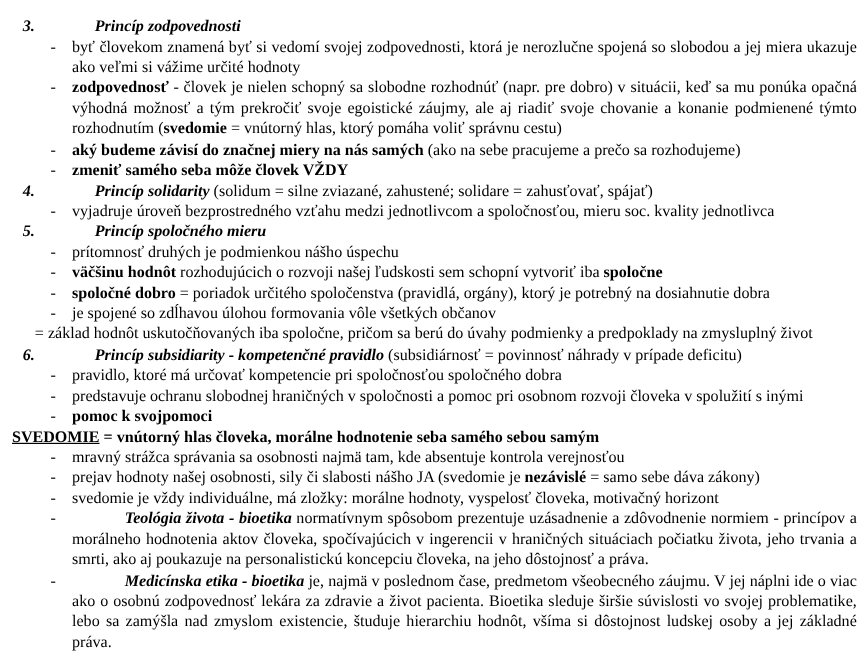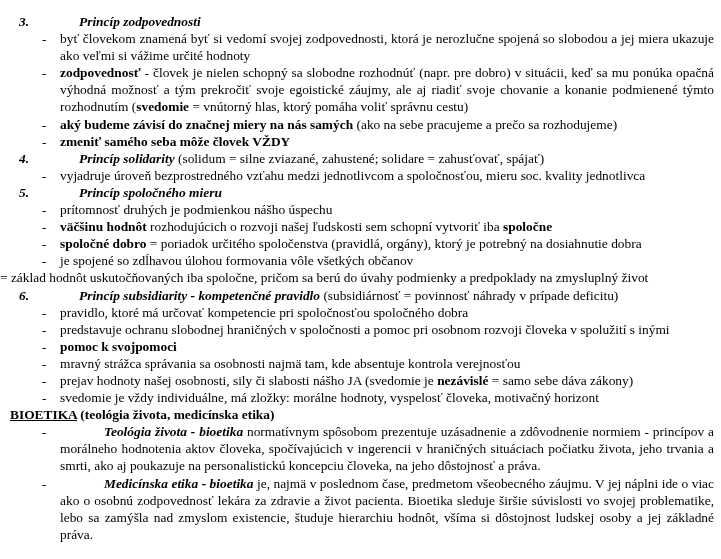--- a/index.html
+++ b/index.html
@@ -35,21 +35,21 @@
   .block.numbered .marker {
     flex: 0 0 16px;
     font-weight: bold;
     font-style: italic;
   }
   .block.numbered .content { text-align: left; }
   
   .block.bullet { margin-left: 42px; }
   .block.bullet .marker { flex: 0 0 18px; }
   
-  .block.plain { }
+  .block.plain { margin-left: 29px; }
   
   .block.heading { margin-left: 10px; }
   .block.heading .content { text-align: left; }
   .r-b { font-weight: bold; }
   .r-i { font-style: italic; margin-left: 44px; }
   .r-u { text-decoration: underline; }
 </style>
 </head>
 <body>
 
@@ -114,35 +114,35 @@
       <span class="content"><span class="">pravidlo, ktoré má určovať kompetencie pri spoločnosťou spoločného dobra</span></span>
     </div>
     <div class="block bullet">
       <span class="marker">-</span>
       <span class="content"><span class="">predstavuje ochranu slobodnej hraničných v spoločnosti a  pomoc pri osobnom rozvoji človeka v spolužití s inými</span></span>
     </div>
     <div class="block bullet">
       <span class="marker">-</span>
       <span class="content"><span class="r-b ">pomoc k svojpomoci</span></span>
     </div>
+    <div class="block heading">
+      <span class="content"><span class="r-b r-u">SVEDOMIE</span><span class="r-b "> = vnútorný hlas človeka, morálne hodnotenie seba samého  sebou samým</span></span>
+    </div>
     <div class="block bullet">
       <span class="marker">-</span>
       <span class="content"><span class="">mravný strážca správania sa osobnosti najmä tam, kde absentuje kontrola verejnosťou</span></span>
     </div>
     <div class="block bullet">
       <span class="marker">-</span>
       <span class="content"><span class="">prejav hodnoty našej osobnosti, sily či slabosti nášho JA (svedomie je </span><span class="r-b ">nezávislé</span><span class=""> = samo sebe dáva zákony)</span></span>
     </div>
     <div class="block bullet">
       <span class="marker">-</span>
       <span class="content"><span class="">svedomie je vždy individuálne, má zložky: morálne hodnoty, vyspelosť človeka, motivačný horizont</span></span>
     </div>
-    <div class="block heading">
-      <span class="content"><span class="r-b r-u">BIOETIKA</span><span class="r-b "> (teológia života, medicínska etika)</span></span>
-    </div>
     <div class="block bullet">
       <span class="marker">-</span>
       <span class="content"><span class="r-b r-i ">Teológia života - bioetika</span><span class=""> normatívnym spôsobom prezentuje uzásadnenie a zdôvodnenie normiem - princípov a morálneho hodnotenia aktov človeka, spočívajúcich v ingerencii v hraničných situáciach počiatku života, jeho trvania a smrti, ako aj poukazuje na personalistickú koncepciu človeka, na jeho dôstojnosť a práva.</span></span>
     </div>
     <div class="block bullet">
       <span class="marker">-</span>
       <span class="content"><span class="r-b r-i ">Medicínska etika - bioetika</span><span class=""> je, najmä v poslednom čase, predmetom všeobecného záujmu. V jej náplni ide o viac ako o osobnú zodpovednosť lekára za zdravie a život pacienta. Bioetika sleduje širšie súvislosti vo svojej problematike, lebo sa zamýšla nad zmyslom existencie, študuje hierarchiu hodnôt, všíma si dôstojnost ludskej osoby a jej základné práva.</span></span>
     </div>
   </div>
 

